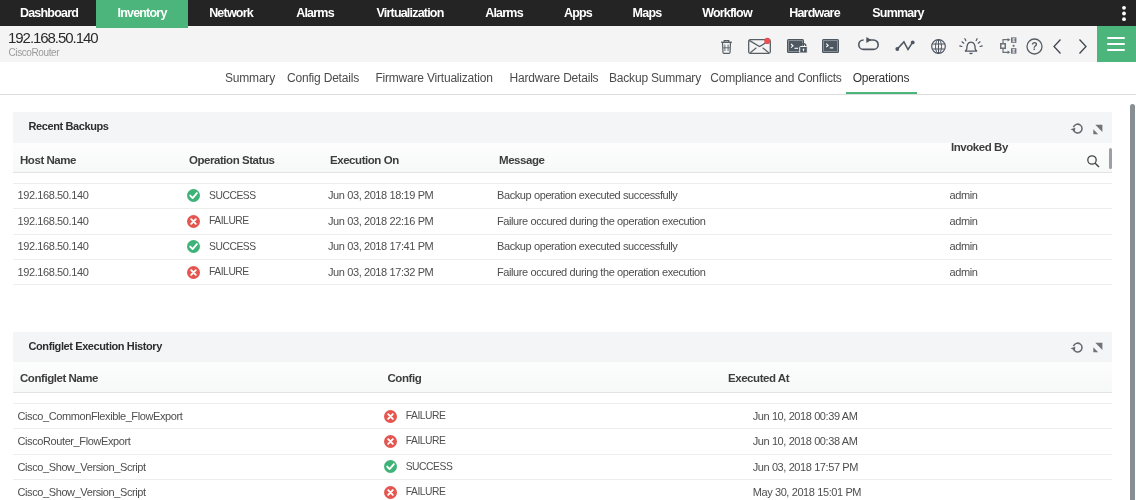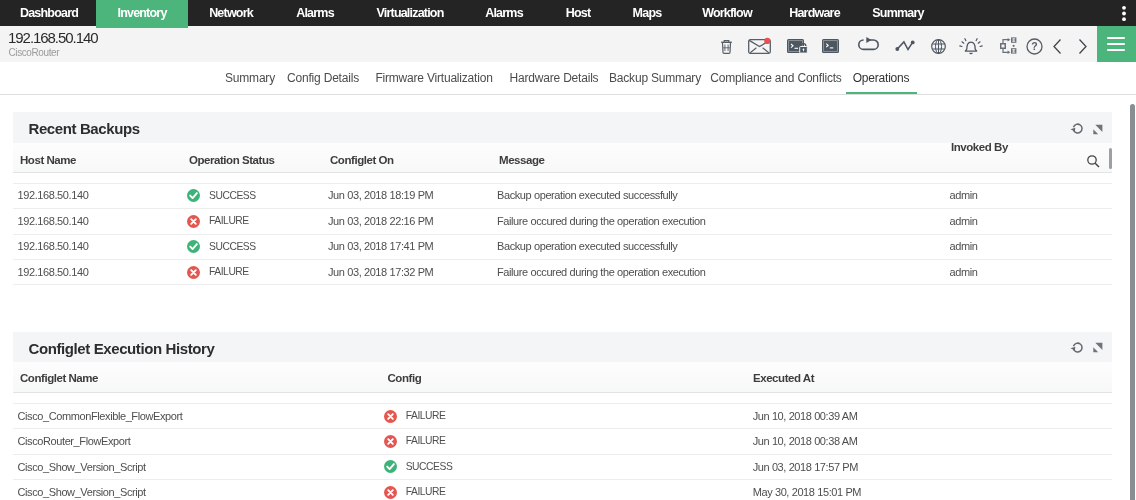--- a/index.html
+++ b/index.html
@@ -20,21 +20,21 @@
   #greenbtn{position:absolute;left:1097px;top:26px;width:39px;height:36px;background:#4cb57b}
   .hline{position:absolute;left:1107px;width:18px;height:2.4px;background:#fff;border-radius:1px}
   
   #tabs{position:absolute;left:0;top:62px;width:1136px;height:33px;background:#fff;
         border-bottom:1px solid #ddd;box-sizing:border-box}
   .tab{position:absolute;top:62px;height:31px;line-height:32px;font-size:12px;color:#4c4c4c;
        letter-spacing:-0.2px;transform:translateX(-50%)}
   #underline{position:absolute;left:846px;top:92px;width:71px;height:2.2px;background:#4cb57b}
   
   .cardband{position:absolute;left:13px;width:1099px;background:#f4f5f6}
-  .cardtitle{position:absolute;left:28.5px;font-size:15px;font-weight:bold;color:#2d2d2d;
+  .cardtitle{position:absolute;left:28.5px;font-size:11px;font-weight:bold;color:#2d2d2d;
              letter-spacing:-0.4px}
   .colrow{position:absolute;left:13px;width:1099px;background:linear-gradient(#fdfdfd,#f7f8f8);
           border-bottom:1px solid #e3e3e3;box-sizing:border-box}
   .th{position:absolute;font-size:11.5px;font-weight:bold;color:#3d3d3d;white-space:nowrap;
       letter-spacing:-0.45px}
   .sep{position:absolute;left:13px;width:1099px;height:1px;background:#ededed}
   .td{position:absolute;font-size:11px;color:#4e4e4e;white-space:nowrap;letter-spacing:-0.4px}
   .badge{position:absolute;width:13px;height:13px;border-radius:50%}
   .bok{background:#3eb377}
   .bfail{background:#e4564f}
@@ -51,21 +51,21 @@
 
 <div id="nav"></div>
 <span class="navitem" style="left:49px">Dashboard</span>
 <div id="invtab">
     <span>Inventory</span>
   </div>
 <span class="navitem" style="left:231px">Network</span>
 <span class="navitem" style="left:315px">Alarms</span>
 <span class="navitem" style="left:410px">Virtualization</span>
 <span class="navitem" style="left:504px">Alarms</span>
-<span class="navitem" style="left:578px">Host</span>
+<span class="navitem" style="left:578px">Apps</span>
 <span class="navitem" style="left:647px">Maps</span>
 <span class="navitem" style="left:727px">Workflow</span>
 <span class="navitem" style="left:814.5px">Hardware</span>
 <span class="navitem" style="left:898px">Summary</span>
 <svg width="6" height="18" style="left:1121px;top:5.2px">
   <circle cx="3" cy="2.8" r="1.9" fill="#fff"></circle>
   <circle cx="3" cy="8.5" r="1.9" fill="#fff"></circle>
   <circle cx="3" cy="14.2" r="1.9" fill="#fff"></circle>
 </svg>
 
@@ -166,21 +166,21 @@
 <span class="tab" style="left:655px">Backup Summary</span>
 <span class="tab" style="left:776px">Compliance and Conflicts</span>
 <span class="tab" style="left:881px;color:#333">Operations</span>
 <div id="underline"></div>
 
 <div class="cardband" style="top:112px;height:31px"></div>
 <div class="cardtitle" style="top:120px">Recent Backups</div>
 <div class="colrow" style="top:143px;height:30px"></div>
 <span class="th" style="left:20px;top:154px">Host Name</span>
 <span class="th" style="left:189px;top:154px">Operation Status</span>
-<span class="th" style="left:330px;top:154px">Configlet On</span>
+<span class="th" style="left:330px;top:154px">Execution On</span>
 <span class="th" style="left:499px;top:154px">Message</span>
 <span class="th" style="left:951px;top:141px">Invoked By</span>
 <div id="tablescroll"></div>
 
 <div class="sep" style="top:183px"></div>
 <div class="sep" style="top:208px"></div>
 <div class="sep" style="top:234px"></div>
 <div class="sep" style="top:259px"></div>
 <div class="sep" style="top:284px"></div>
 
@@ -202,21 +202,21 @@
 <span class="td" style="left:17.5px;top:265.5px">192.168.50.140</span>
 <span class="td" style="left:328px;top:265.5px">Jun 03, 2018 17:32 PM</span>
 <span class="td" style="left:497px;top:265.5px">Failure occured during the operation execution</span>
 <span class="td" style="left:949.5px;top:265.5px">admin</span>
 
 <div class="cardband" style="top:332px;height:30px"></div>
 <div class="cardtitle" style="top:339.5px">Configlet Execution History</div>
 <div class="colrow" style="top:362px;height:31px"></div>
 <span class="th" style="left:20px;top:372px">Configlet Name</span>
 <span class="th" style="left:387.5px;top:372px">Config</span>
-<span class="th" style="left:753px;top:372px">Executed At</span>
+<span class="th" style="left:728px;top:372px">Executed At</span>
 
 <div class="sep" style="top:403px"></div>
 <div class="sep" style="top:428.4px"></div>
 <div class="sep" style="top:453.8px"></div>
 <div class="sep" style="top:479.2px"></div>
 
 <span class="td" style="left:17.5px;top:410px">Cisco_CommonFlexible_FlowExport</span>
 <span class="td" style="left:752.7px;top:410px">Jun 10, 2018 00:39 AM</span>
 <span class="td" style="left:17.5px;top:435.4px">CiscoRouter_FlowExport</span>
 <span class="td" style="left:752.7px;top:435.4px">Jun 10, 2018 00:38 AM</span>

